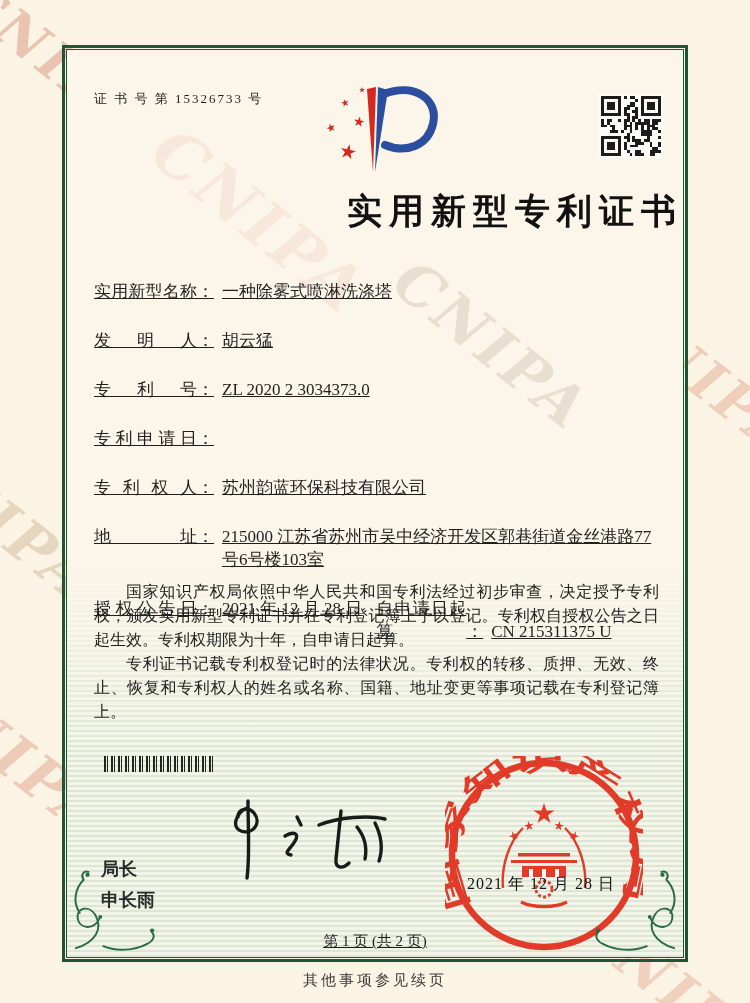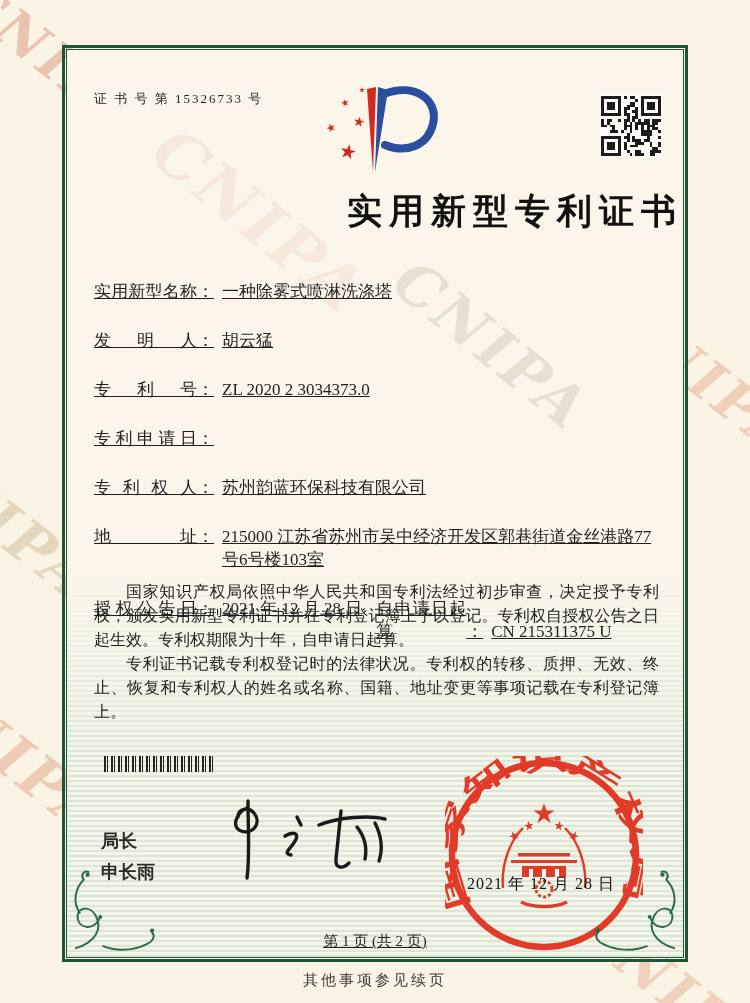--- a/index.html
+++ b/index.html
@@ -67,21 +67,21 @@
   .fgrp .fval{ white-space:nowrap; }
   
   .paras{ position:absolute; left:27px; top:530px; width:565px;
     font-size:16px; line-height:24px; text-align:justify; color:#222; }
   .paras p{ text-indent:2em; }
   
   .barcode{
     position:absolute; left:37px; top:706px; width:112px; height:16px;
     background:repeating-linear-gradient(90deg,#23231f 0 2px,rgba(0,0,0,0) 2px 3.5px,#23231f 3.5px 4.5px,rgba(0,0,0,0) 4.5px 7px);
   }
-  .director{ position:absolute; left:34px; top:776px;
+  .director{ position:absolute; left:34px; top:804px;
     font-family:"Liberation Sans","DejaVu Sans",sans-serif;
     font-size:18px; font-weight:600; line-height:31px; color:#2a2a2a; }
   .sig{ position:absolute; left:150px; top:746px; width:178px; height:90px; }
   .seal{ position:absolute; left:378px; top:706px; width:198px; height:198px; }
   .seal-date{ position:absolute; left:386px; top:824px; width:176px; text-align:center;
     font-size:16px; color:#151515; letter-spacing:1px; z-index:3; }
   .page-num{ position:absolute; left:0; right:0; top:882px; text-align:center; font-size:15px;text-decoration:underline; }
   .note{ position:absolute; left:0; right:0; top:971px; text-align:center;
     font-size:15px; letter-spacing:3px; color:#3a3a3a; }
   .flourish{ position:absolute; width:88px; height:88px; }

